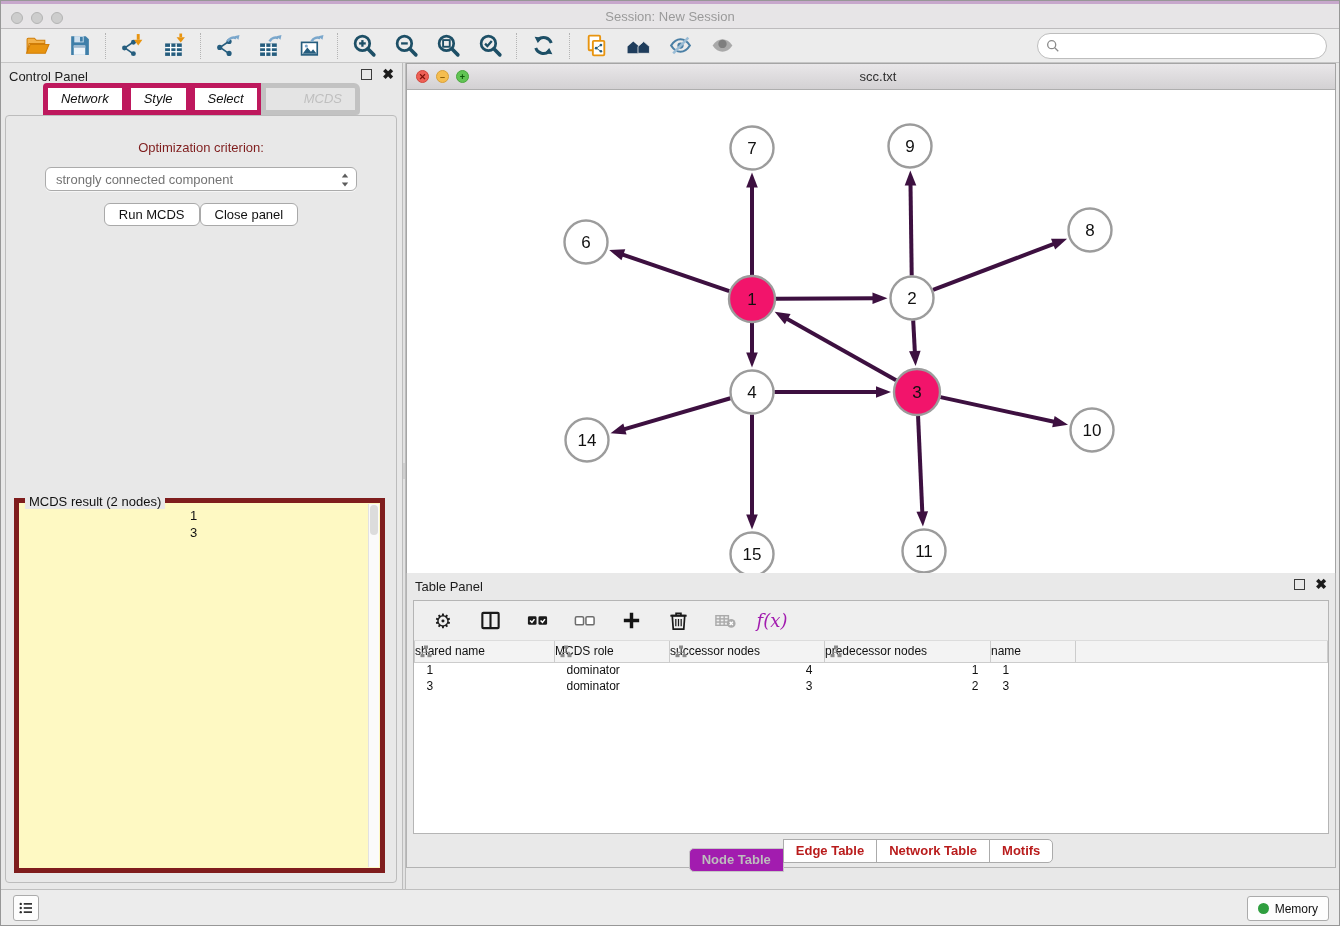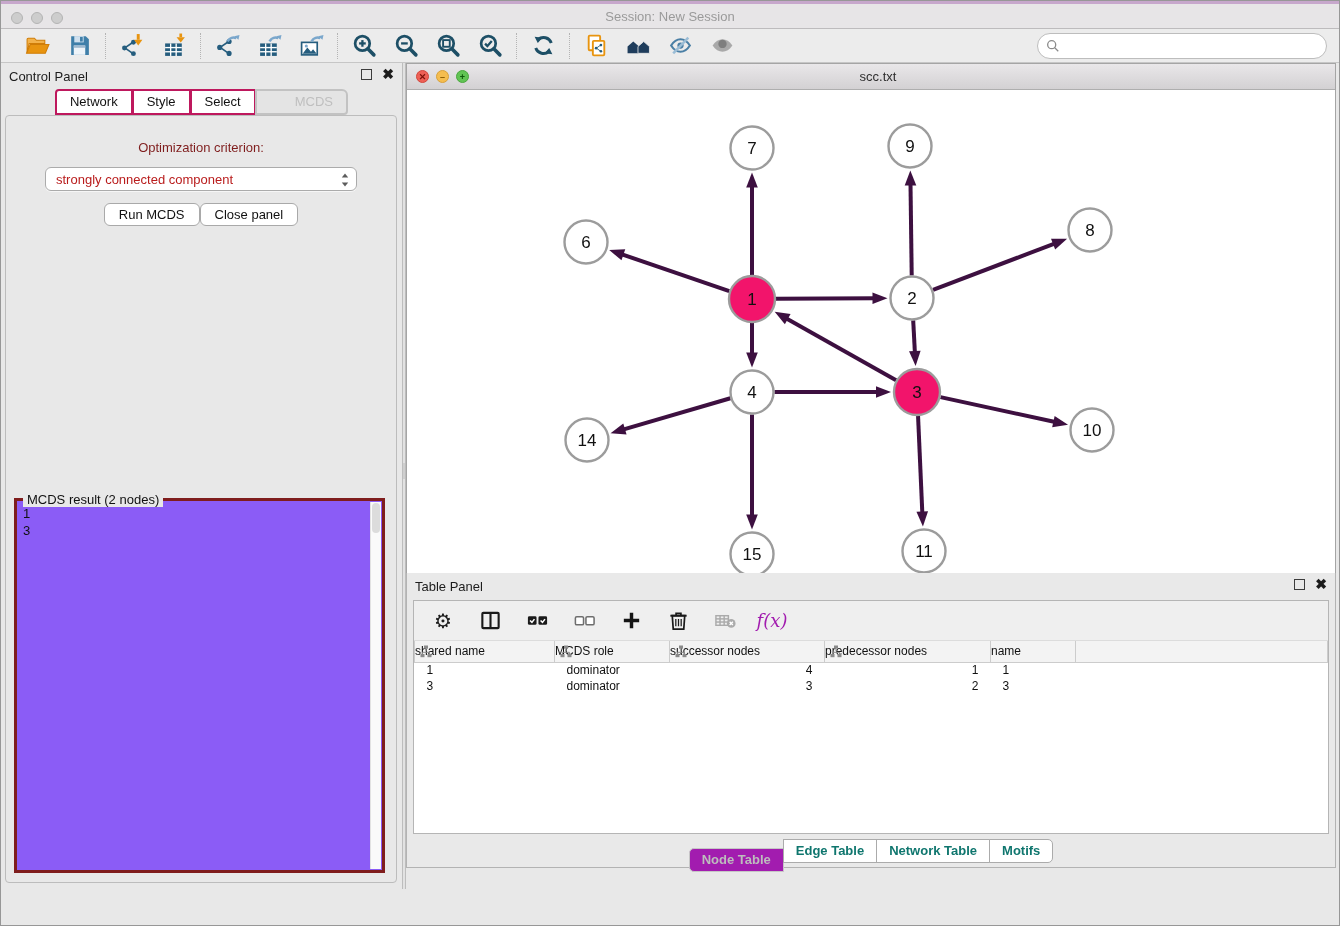--- a/index.html
+++ b/index.html
@@ -23,31 +23,31 @@
   .search-mag { position:absolute; left:9px; top:6px; width:14px; height:14px; }
 
   
   .control-panel { position:absolute; left:0; top:62px; width:401px; bottom:36px; background:#e8e8e8; }
   .cp-header { position:relative; height:26px; }
   .cp-header .panel-title { position:absolute; left:8px; top:6px; font-size:13px; color:#1d1d1d; }
   .panel-icons { position:absolute; right:8px; top:6px; display:flex; gap:10px; align-items:center; }
   .float-ic { width:11px; height:11px; border:1.6px solid #3c3c3c; display:inline-block; }
   .close-ic { font-size:14px; font-weight:bold; color:#1b1b1b; line-height:11px; }
   .cp-tabs { position:relative; height:26px; display:flex; justify-content:center; align-items:flex-end; }
-  .tab { font-size:13px; padding:3px 13px 4px; background:#fff; border:2px solid #be185d; margin-left:-1px; color:#111; cursor:default; }
+  .tab { font-size:13px; padding:3px 13px 4px; background:#fff; border:5px solid #be185d; margin-left:-1px; color:#111; cursor:default;font-style:italic; }
   .tab:first-child { border-radius:4px 0 0 0; margin-left:0; }
   .tab:last-child { border-radius:0 6px 4px 0;padding-left:38px; }
   .tab.active { background:#e4e4e4; color:#bfbfbf; border-color:#c2c2c2; }
   .cp-pane { position:absolute; left:4px; right:5px; top:52px; bottom:6px; background:#e8e8e8; border:1px solid #bcbcbc; border-radius:4px; }
   .opt-label { margin-top:24px; text-align:center; font-size:13px; color:#7f1d1d; }
-  .combo { position:relative; margin:12px auto 0; width:312px; height:24px; background:#fff; border:1px solid #ababab; border-radius:6px; font-size:13px; color:#b91c1c; display:flex; align-items:center; padding-left:10px; box-shadow:0 1px 0 rgba(255,255,255,.6); }
+  .combo { position:relative; margin:12px auto 0; width:312px; height:24px; background:#fff; border:1px solid #ababab; border-radius:6px; font-size:13px; color:#737373; display:flex; align-items:center; padding-left:10px; box-shadow:0 1px 0 rgba(255,255,255,.6); }
   .combo svg { position:absolute; right:6px; top:4px; }
   .btn-row { margin-top:12px; display:flex; justify-content:center; }
   .pbtn { font-size:13px; color:#111; background:#fff; border:1px solid #a9a9a9; border-radius:6px; padding:3px 14px; min-width:94px; text-align:center; cursor:default; }
-  .result-group { position:absolute; left:8px; right:11px; top:382px; bottom:9px; border:3px solid #7f1d1d; background:#8b5cf6; }
+  .result-group { position:absolute; left:8px; right:11px; top:382px; bottom:9px; border:5px solid #7f1d1d; background:#fef9c3;text-align:center; }
   .result-legend { position:absolute; top:-9px; left:6px; background:#e8e8e8; padding:0 4px; font-size:13px; color:#111; }
   .result-text { position:absolute; left:2px; top:2px; right:14px; bottom:2px; font-size:13px; line-height:17px; color:#111; white-space:pre; padding:2px 4px; overflow:hidden; }
   .result-scroll { position:absolute; right:1px; top:1px; bottom:1px; width:11px; background:#fafafa; border-left:1px solid #e2e2e2; }
   .result-thumb { position:absolute; top:1px; left:1px; width:8px; height:30px; background:#dcdcdc; border-radius:4px; }
 
   
   .vsplit { position:absolute; left:401px; top:62px; width:4px; bottom:36px; background:#e2e2e2; border-left:1px solid #bdbdbd; border-right:1px solid #bdbdbd; }
   .vsplit-handle { position:absolute; left:0; top:400px; width:2px; height:16px; background:#cfcfcf; }
 
   
@@ -72,21 +72,21 @@
   .tp-btn { width:26px; height:26px; display:flex; align-items:center; justify-content:center; background:transparent; border:none; }
   .tp-btn svg { width:23px; height:23px; }
   .glyph-gear { font-size:20px; color:#1d1d1d; }
   .glyph-fx { font-family:"DejaVu Serif",serif; font-style:italic; font-size:18px; color:#a21caf; }
   .tp-table { width:100%; border-collapse:collapse; table-layout:fixed; }
   .tp-table th { position:relative; height:21px; background:#f3f3f3; border:1px solid #cccccc; border-top:none; font-size:12px; font-weight:normal; color:#111; text-align:left; }
   .tp-table th .col-ic { position:absolute; left:5px; top:4px; }
   .tp-table td { height:16px; font-size:12px; color:#111; padding:0 12px; border:none; }
   .tp-table td.num { text-align:right; }
   .tp-tabs { position:absolute; left:0; right:0; bottom:4px; height:24px; display:flex; justify-content:center; align-items:center; }
-  .btab { font-size:13px; font-weight:bold; padding:3px 12px 4px; background:#fff; border:1px solid #ababab; margin-left:-1px; color:#0f766e; cursor:default; }
+  .btab { font-size:13px; font-weight:bold; padding:3px 12px 4px; background:#fff; border:1px solid #ababab; margin-left:-1px; color:#b91c1c; cursor:default; }
   .btab:first-child { border-radius:5px 0 0 5px; margin-left:0; }
   .btab:last-child { border-radius:0 5px 5px 0; }
   .btab.active { background:#a21caf; color:#bdbdbd; border-color:#c6c6c6;margin-top:17px; }
 
   
   .statusbar { position:absolute; left:0; right:0; bottom:0; height:36px; background:#ececec; border-top:1px solid #bfbfbf; }
   .status-left-btn { position:absolute; left:12px; top:5px; width:26px; height:26px; background:#fdfdfd; border:1px solid #ababab; border-radius:3px; display:flex; align-items:center; justify-content:center; }
   .status-left-btn svg { width:18px; height:18px; }
   .memory-btn { position:absolute; right:10px; top:6px; height:25px; background:#fdfdfd; border:1px solid #ababab; border-radius:3px; display:flex; align-items:center; gap:6px; padding:0 10px; font-size:12px; color:#111; }
   .mem-dot { width:11px; height:11px; border-radius:50%; background:#2f9e3f; }
@@ -542,14 +542,32 @@
       </table>
     </div>
     <div class="tp-tabs" id="tp-tabs">
         <div class="btab active">Node Table</div>
         <div class="btab">Edge Table</div>
         <div class="btab">Network Table</div>
         <div class="btab">Motifs</div>
       </div>
   </div>
 
+  <div class="statusbar">
+    <div class="status-left-btn">
+      <svg viewBox="0 0 24 24">
+          <g fill="#2b2b2b">
+            <circle cx="5" cy="6.5" r="1.6"></circle>
+            <circle cx="5" cy="12" r="1.6"></circle>
+            <circle cx="5" cy="17.5" r="1.6"></circle>
+            <rect x="9" y="5.4" width="11" height="2.2"></rect>
+            <rect x="9" y="10.9" width="11" height="2.2"></rect>
+            <rect x="9" y="16.4" width="11" height="2.2"></rect>
+          </g>
+        </svg>
+    </div>
+    <div class="memory-btn">
+      <span class="mem-dot"></span>
+      <span>Memory</span>
+    </div>
+  </div>
 
 </div>
 
 </body></html>

